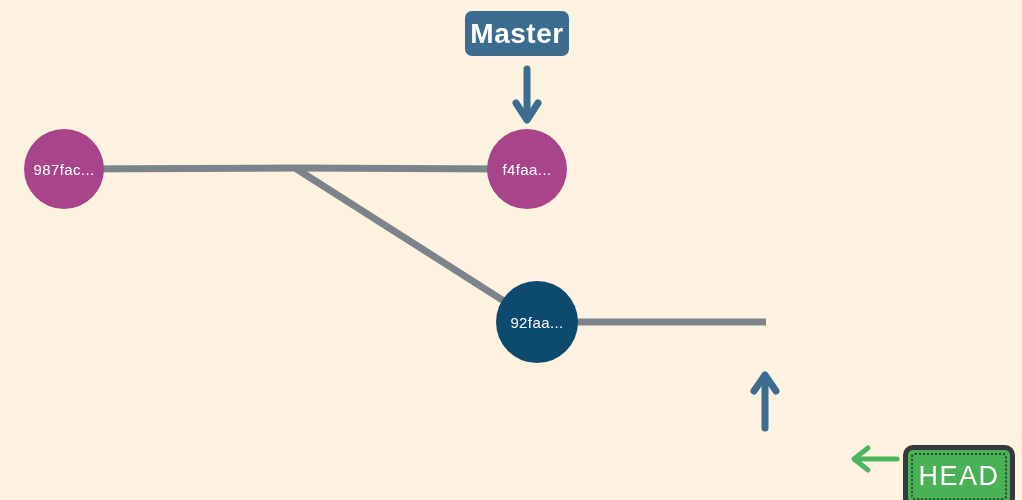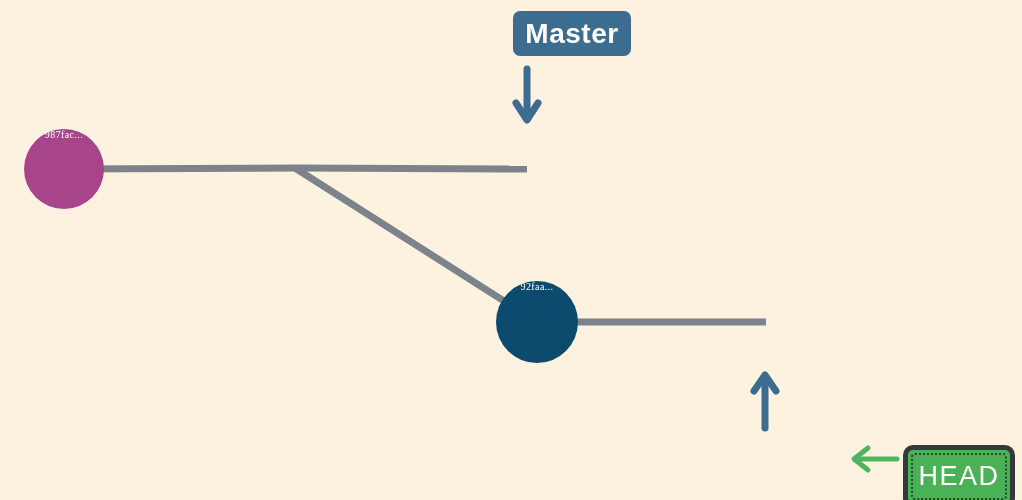--- a/index.html
+++ b/index.html
@@ -18,27 +18,26 @@
     inset: 0;
     width: 1022px;
     height: 500px;
     z-index: 1;
   }
 
   .commit {
     position: absolute;
     border-radius: 50%;
     display: flex;
-    align-items: flex-start;
+    align-items: center;
     justify-content: center;
     color: #ffffff;
-    font-size: 10px;
+    font-size: 15px;
     letter-spacing: 0.4px;
     z-index: 2;
-    font-family: Liberation Serif, serif;
   }
   .commit.master-branch { background: #a8458a; }
   .commit.bugfix-branch { background: #0c4a6e; }
 
   .branch-label {
     position: absolute;
     background: #3c6d90;
     color: #ffffff;
     border-radius: 7px;
     display: flex;
@@ -105,27 +104,30 @@
       <line x1="897" y1="459" x2="858" y2="459"></line>
       <path d="M 868 448 L 854 459 L 868 470"></path>
     </g>
   </svg>
 
   <div class="commit master-branch" style="left:24px; top:129px; width:80px; height:80px;">
     <span>987fac...</span>
   </div>
 
 
+  <div class="commit master-branch" style="left:487px; top:129px; width:80px; height:80px;">
+    <span>f4faa...</span>
+  </div>
 
   <div class="commit bugfix-branch" style="left:496px; top:281px; width:82px; height:82px;">
     <span>92faa...</span>
   </div>
 
 
-  <div class="branch-label" style="left:465px; top:11px; width:118px; height:45px;margin-left:48px;">
+  <div class="branch-label" style="left:465px; top:11px; width:104px; height:45px;">
     <span>Master</span>
   </div>
 
 
   <div class="head-box">
     <div class="head-box-inner">
       <span>HEAD</span>
     </div>
   </div>
 

